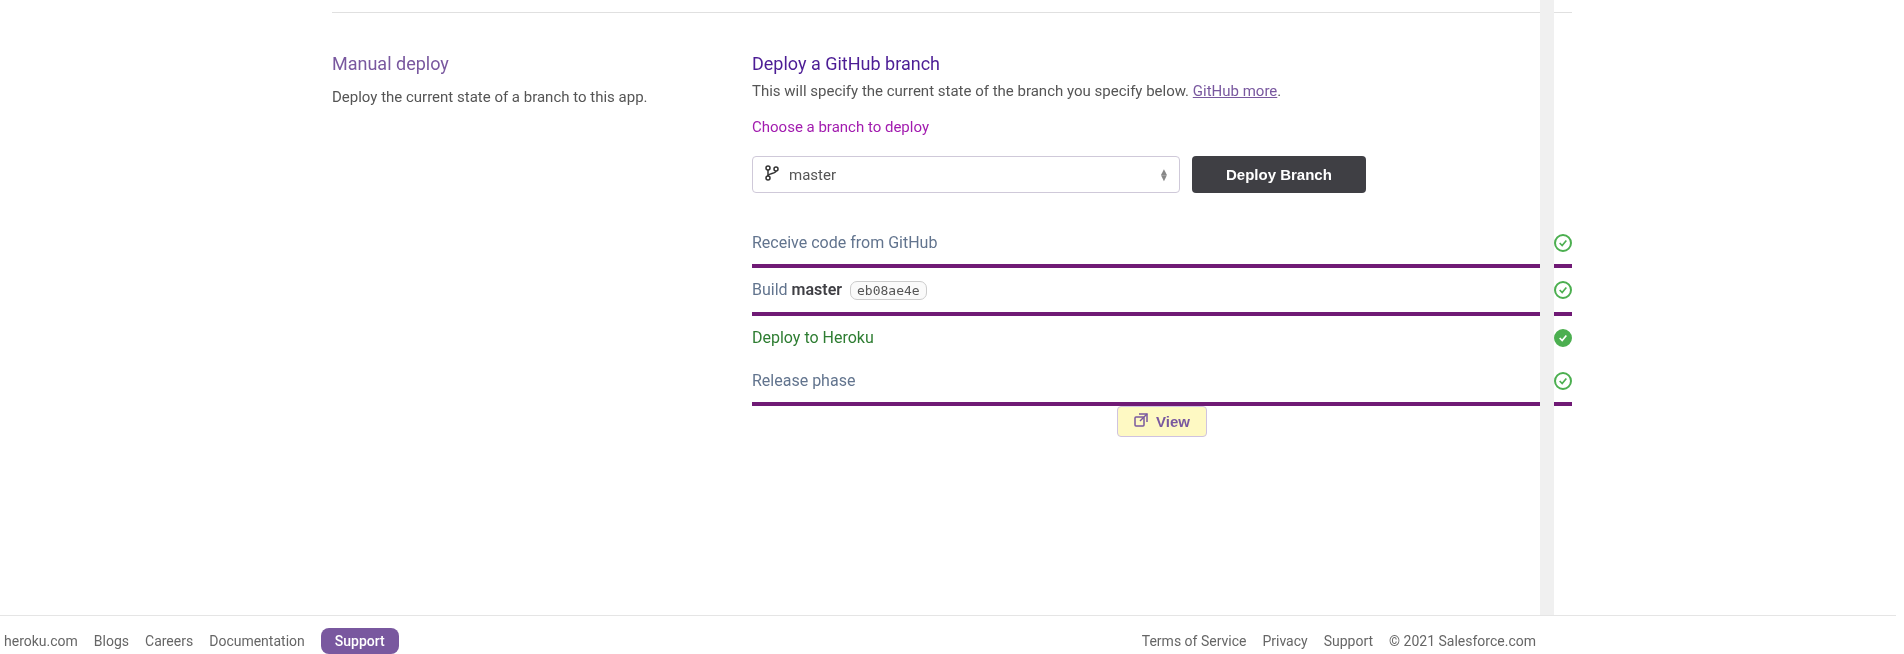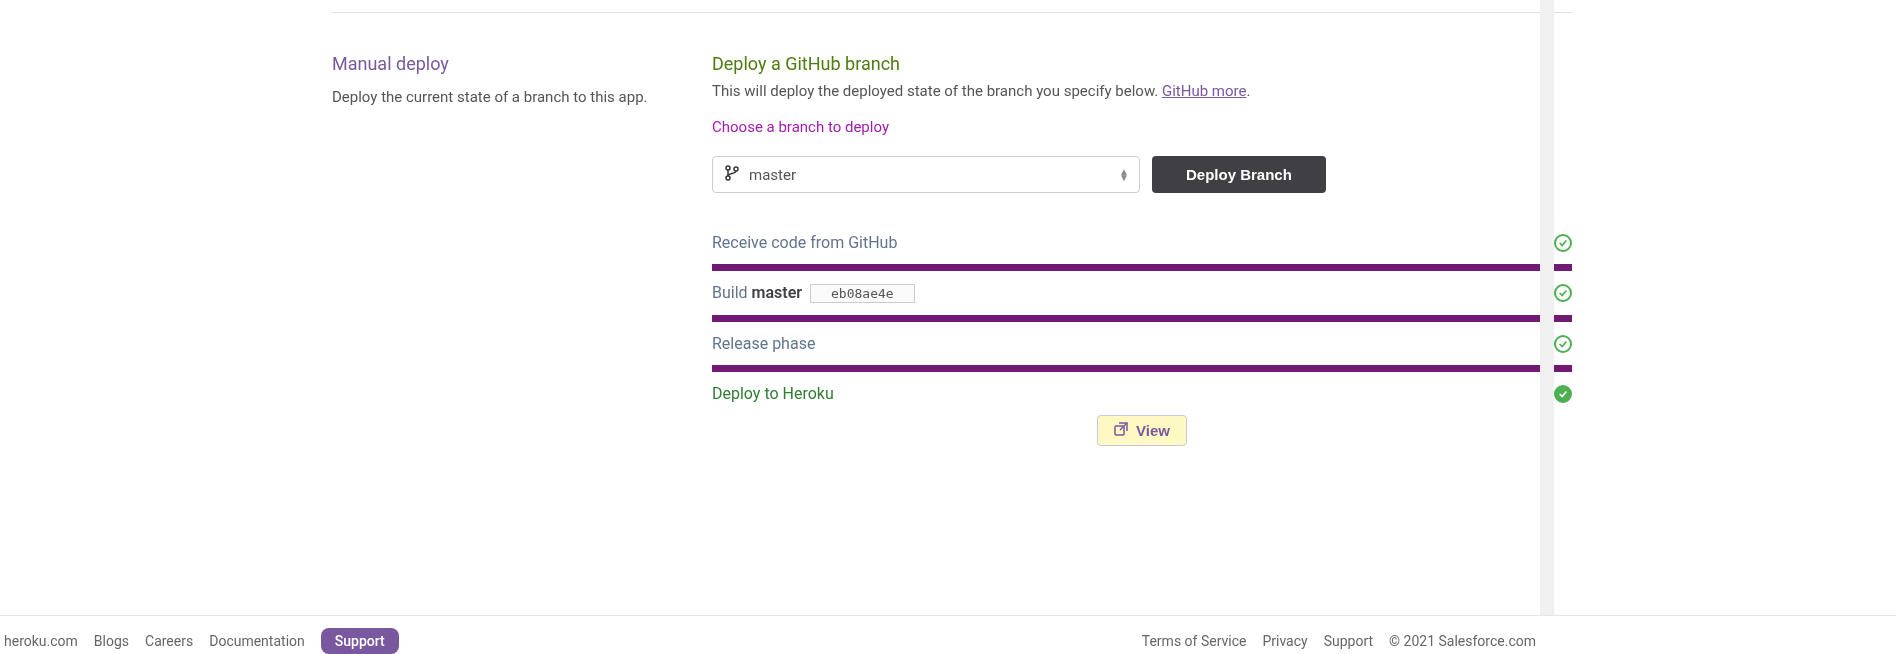--- a/index.html
+++ b/index.html
@@ -21,41 +21,42 @@
       margin: 0 auto;
       padding: 0 150px;
     }
     .divider {
       border: none;
       border-top: 1px solid #e0e0e0;
       margin: 12px 0 40px 0;
     }
     .section-row {
       display: flex;
+      gap: 40px;
     }
     .left-col {
       width: 380px;
       flex-shrink: 0;
     }
     .right-col {
       flex: 1;
     }
     .section-title {
       color: #79589f;
       font-size: 18px;
       font-weight: 400;
       margin-bottom: 12px;
     }
     .section-desc {
       color: #555;
       font-size: 15px;
       line-height: 1.5;
     }
     .deploy-heading {
-      color: #4d7c0f;
+      color: #4c1d95;
       font-size: 18px;
       font-weight: 400;
       margin-bottom: 8px;
     }
     .deploy-sub {
       color: #555;
       font-size: 15px;
       margin-bottom: 18px;
     }
     .learn-more {
@@ -109,38 +110,38 @@
       border-radius: 4px;
       padding: 0 34px;
       font-size: 15px;
       cursor: pointer;
     }
     .step-row {
       display: flex;
       align-items: center;
       justify-content: space-between;
       padding: 12px 0;
-      border-bottom: 7px solid #701a75;
+      border-bottom: 4px solid #701a75;
     }
     .step-row.last {
       border-bottom: none;
     }
     .step-label {
       color: #62748e;
       font-size: 16px;
     }
     .step-label .bold {
       font-weight: 600;
       color: #3f3f44;
     }
     .commit-badge {
       display: inline-block;
       border: 1px solid #ccc;
-      border-radius: 0;
-      padding: 1px 20px;
+      border-radius: 7px;
+      padding: 1px 6px;
       font-size: 13px;
       font-family: monospace;
       color: #555;
       margin-left: 4px;
       background: #fafafa;
     }
     .step-success .step-label {
       color: #2e7d32;
     }
     .check-icon {
@@ -240,21 +241,21 @@
 
   <div class="section-row">
     <div class="left-col">
       <h2 class="section-title">Manual deploy</h2>
       <p class="section-desc">Deploy the current state of a branch to this app.</p>
     </div>
 
     <div class="right-col">
       <h3 class="deploy-heading">Deploy a GitHub branch</h3>
       <p class="deploy-sub">
-        <span>This will deploy the deployed state of the branch you specify below. </span><a class="learn-more">GitHub more</a>.
+        <span>This will specify the current state of the branch you specify below. </span><a class="learn-more">GitHub more</a>.
       </p>
 
       <label class="choose-label">Choose a branch to deploy</label>
 
       <div class="branch-row">
         <div class="branch-select">
           <span>
             <svg width="14" height="16" viewBox="0 0 14 16" fill="none" stroke="#333" stroke-width="1.5">
               <circle cx="3" cy="3" r="2"></circle>
               <circle cx="11" cy="4" r="2"></circle>
@@ -286,32 +287,32 @@
           <span>Build </span><span class="bold">master</span>
           <span class="commit-badge">eb08ae4e</span>
         </span>
         <span class="check-icon">
           <svg viewBox="0 0 12 12">
               <path d="M2 6 L5 9 L10 3" stroke="currentColor" stroke-width="2" fill="none"></path>
             </svg>
         </span>
       </div>
 
+      <div class="step-row last step-success">
+        <span class="step-label">Deploy to Heroku</span>
+        <span class="check-icon filled">
+          <svg viewBox="0 0 12 12">
+              <path d="M2 6 L5 9 L10 3" stroke="currentColor" stroke-width="2" fill="none"></path>
+            </svg>
+        </span>
+      </div>
+
       <div class="step-row">
         <span class="step-label">Release phase</span>
         <span class="check-icon">
-          <svg viewBox="0 0 12 12">
-              <path d="M2 6 L5 9 L10 3" stroke="currentColor" stroke-width="2" fill="none"></path>
-            </svg>
-        </span>
-      </div>
-
-      <div class="step-row last step-success">
-        <span class="step-label">Deploy to Heroku</span>
-        <span class="check-icon filled">
           <svg viewBox="0 0 12 12">
               <path d="M2 6 L5 9 L10 3" stroke="currentColor" stroke-width="2" fill="none"></path>
             </svg>
         </span>
       </div>
 
 
       <div class="view-btn-wrap">
         <button class="view-btn">
           <span>

